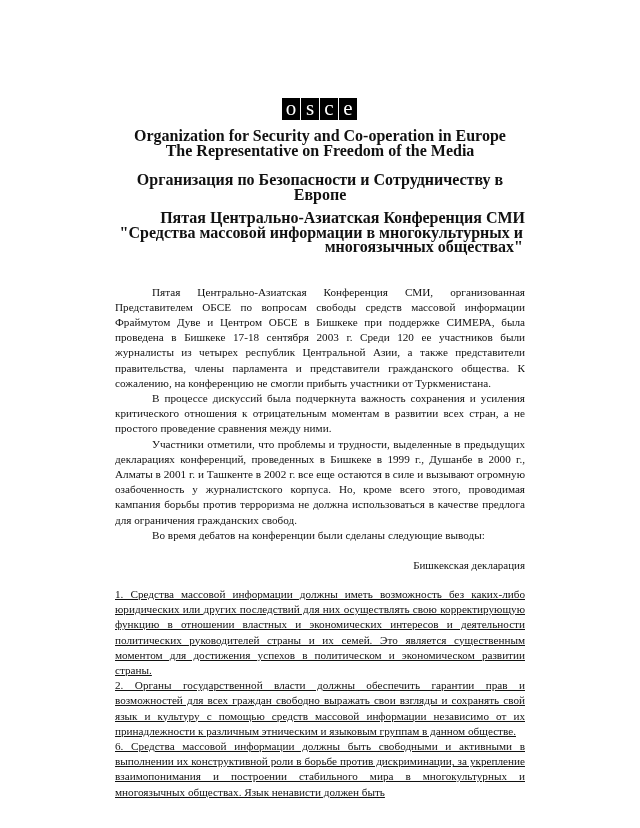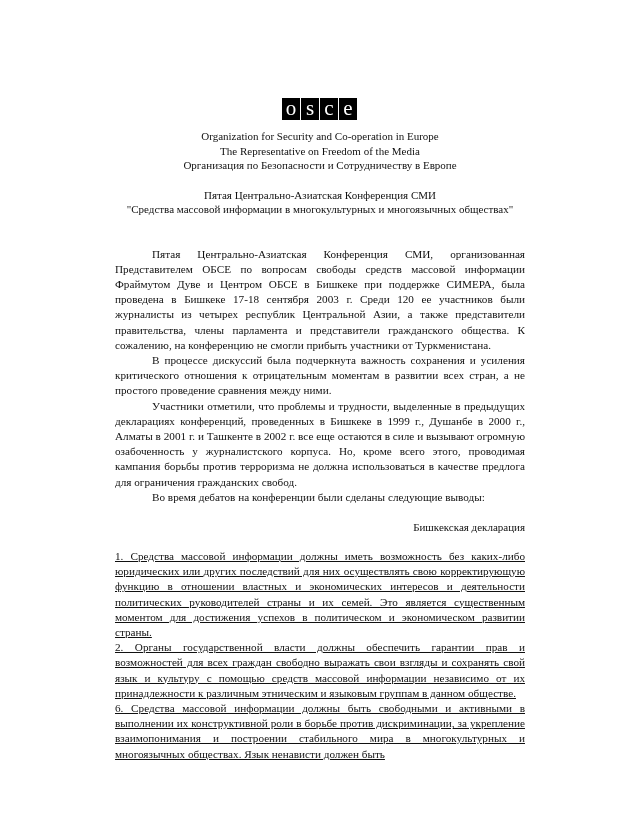--- a/index.html
+++ b/index.html
@@ -3,24 +3,24 @@
 <meta charset="utf-8">
 <style>
   html, body { margin: 0; padding: 0; background: #ffffff; }
   body { width: 640px; height: 828px; overflow: hidden; position: relative;
          font-family: "Liberation Serif", "DejaVu Serif", serif; color: #111; }
   .page { position: absolute; left: 115px; top: 98px; width: 410px; }
   .logo-wrap { text-align: center; height: 24px; margin-left: -1px; }
   .logo { display: inline-flex; gap: 1px; background: #fff; }
   .logo span { display: inline-block; width: 18px; height: 22px; background: #000; color: #fff;
                font-family: "Liberation Serif", serif; font-size: 21px; line-height: 20px; text-align: center; }
-  .hdr { text-align: center; font-weight: normal; font-size: 11px; line-height: 14.5px; }
+  .hdr { text-align: center; font-weight: bold; font-size: 16px; line-height: 14.5px; }
   .hdr-en { margin-top: 7px; }
-  .hdr-ru { }
-  .hdr-conf { margin-top: 15px; }
+  .hdr-ru { margin-top: 15px; }
+  .hdr-conf { margin-top: 9px; text-align: right; }
   .body-text { font-size: 11.2px; line-height: 15.2px; text-align: justify; margin-top: 30px; }
   .p { margin: 0; text-indent: 37px; }
   .noindent { text-indent: 0; text-decoration: underline; }
   .decl-title { text-align: right; font-weight: normal; font-size: 11px; margin-top: 16px; margin-bottom: 16px; }
 </style>
 </head>
 <body>
 
 <div class="page">
   <div class="logo-wrap">

